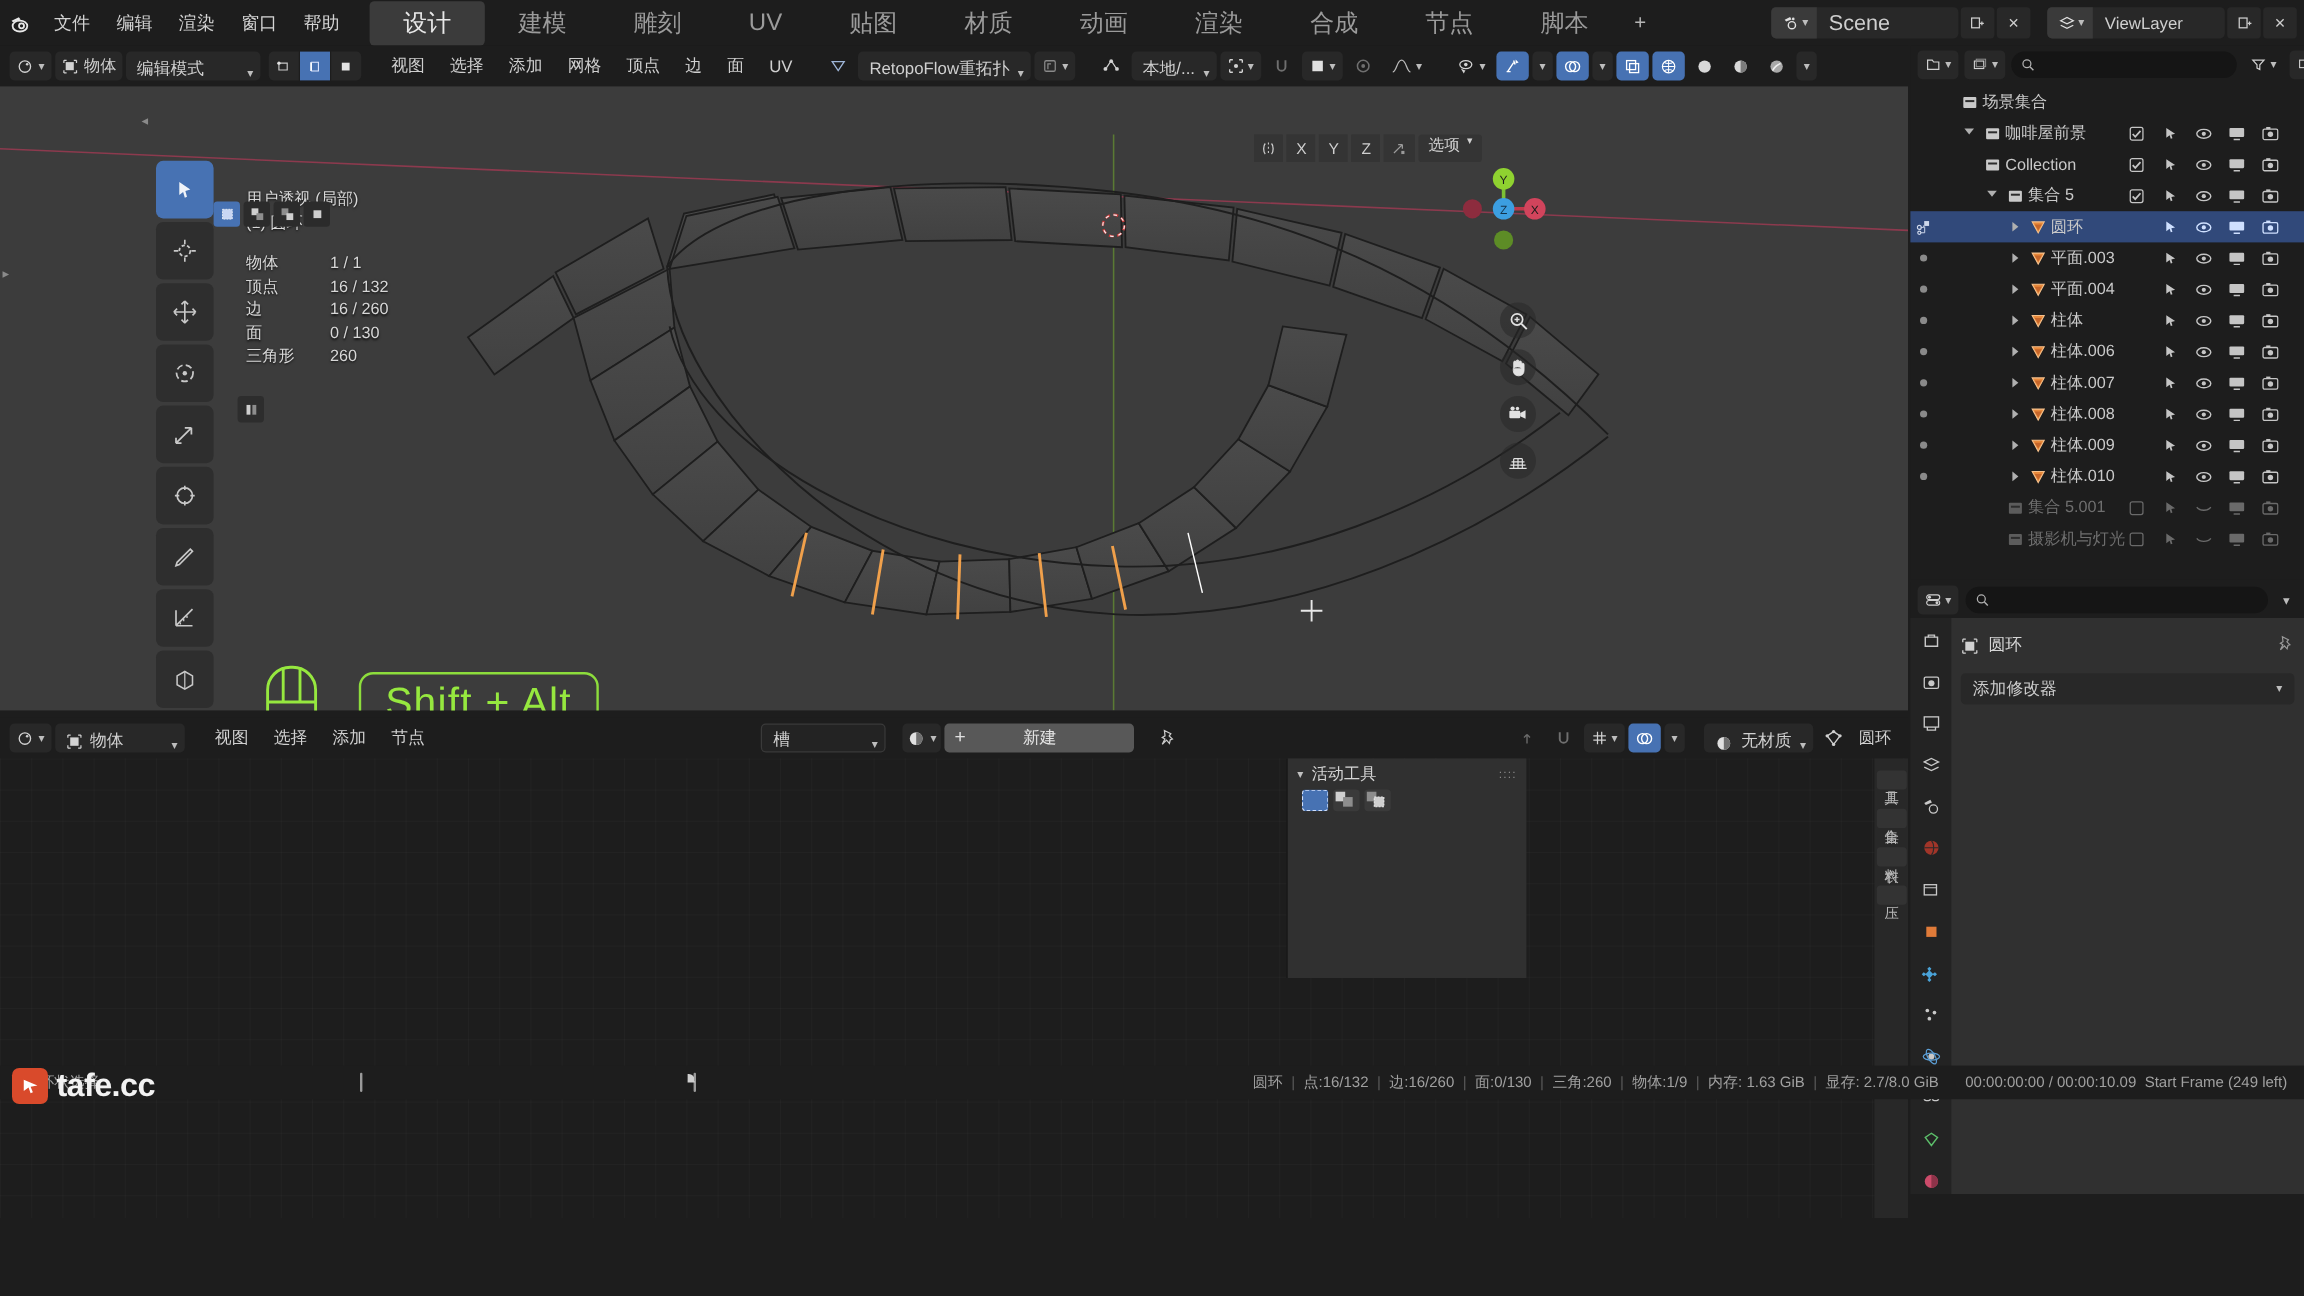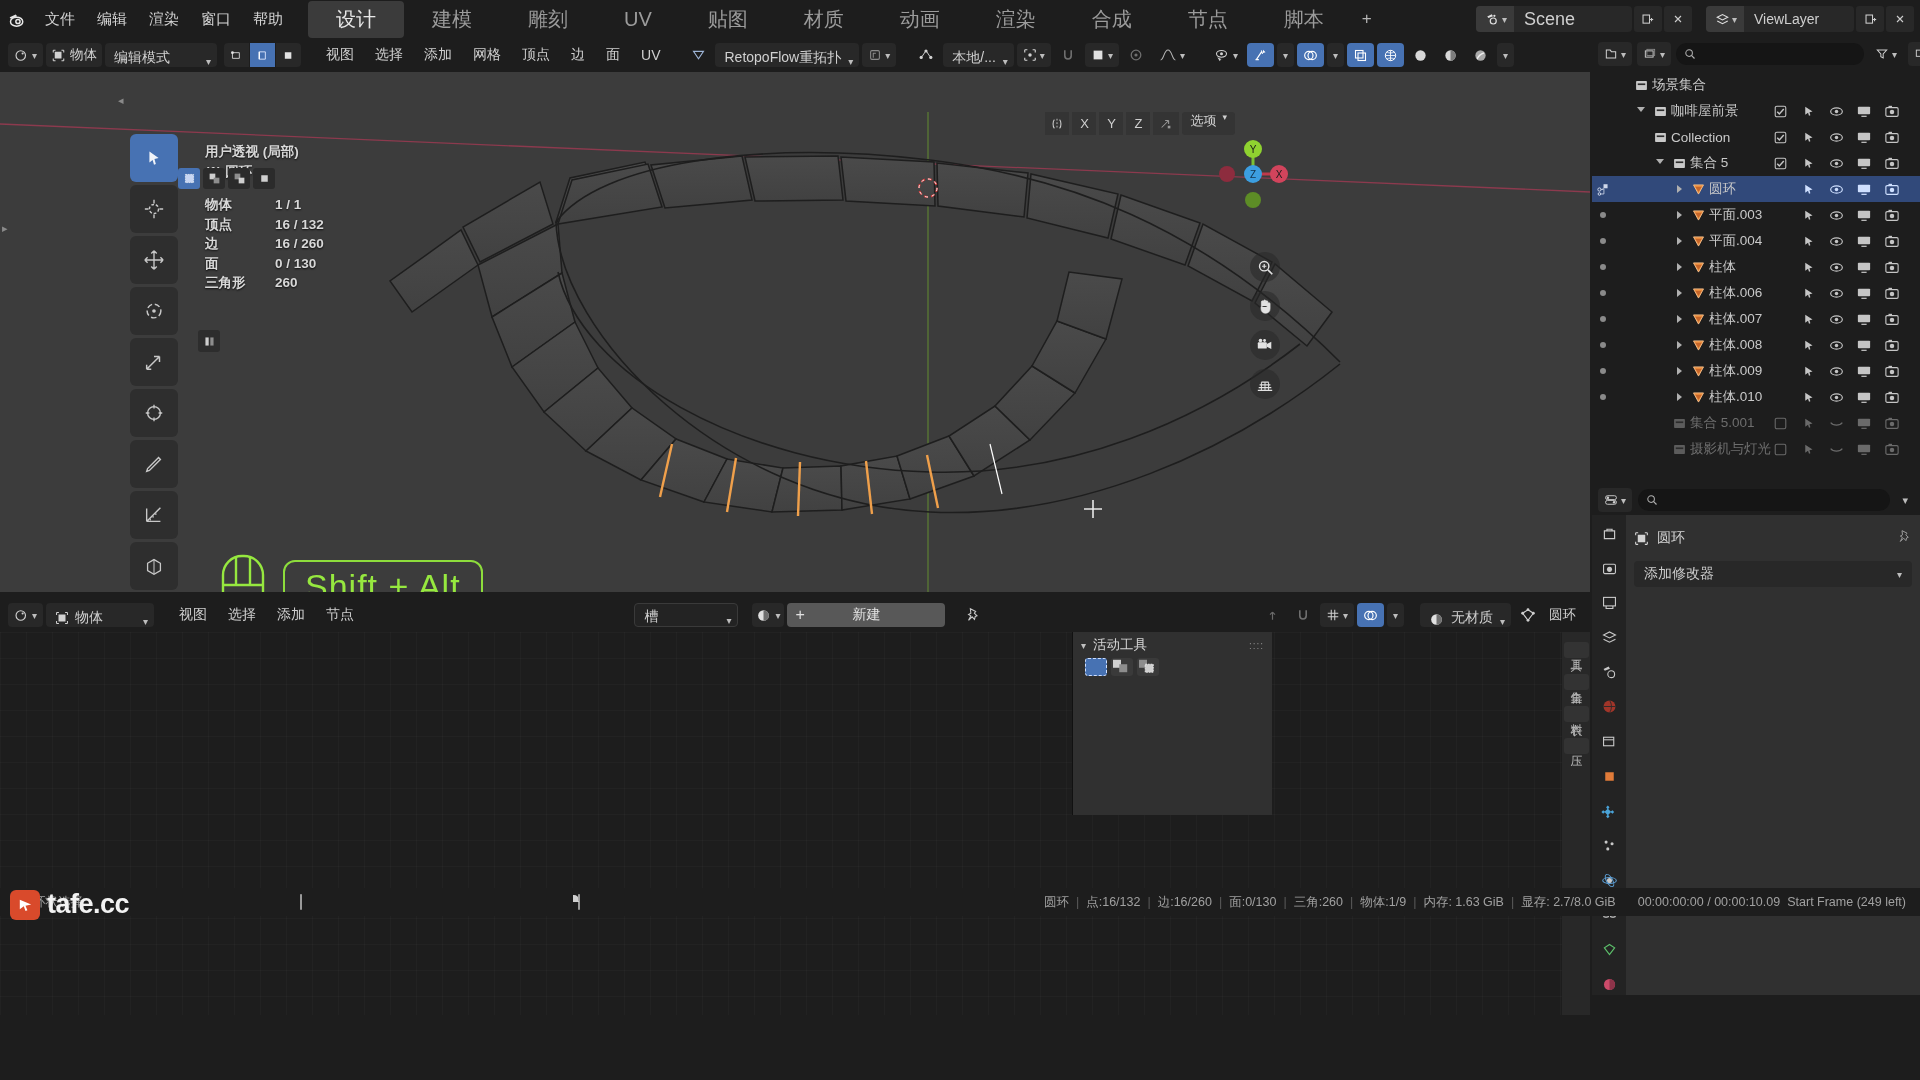--- a/index.html
+++ b/index.html
@@ -41,22 +41,22 @@
   .seg { width:25px; height:24px; background:#282828; display:flex; align-items:center; justify-content:center;}
   .seg:first-child{border-radius:4px 0 0 4px;}
   .seg:last-child{border-radius:0 4px 4px 0;}
   .seg.on { background:#4772b3; }
   .hmenu { font-size:14px; color:#cfcfcf; padding:3px 9px; white-space:nowrap; }
   .sep { width:10px; }
 
   
   .viewport { position:absolute; left:0; top:72px; width:1590px; height:520px;
      background:#3c3c3c; overflow:hidden; }
-  .vp-stats { position:absolute; left:205px; top:70px; font-size:13.5px; color:#d8d8d8; line-height:1.45;
-     text-shadow:0 1px 2px rgba(0,0,0,.8);font-weight:bold; }
+  .vp-stats { position:absolute; left:205px; top:84px; font-size:13.5px; color:#d8d8d8; line-height:1.45;
+     text-shadow:0 1px 2px rgba(0,0,0,.8); }
   .vp-stats .row { display:flex; }
   .vp-stats .k { width:70px; }
   .vp-stats .v { }
   .gap8 { height:14px; }
 
   
   .vp-tools { position:absolute; left:130px; top:62px; width:52px;
      display:flex; flex-direction:column; gap:3px; }
   .tool { width:48px; height:48px; background:#2e2e2e; border-radius:6px;
      display:flex; align-items:center; justify-content:center; }
@@ -69,21 +69,21 @@
      display:flex; align-items:center; justify-content:center;}
   .smchip.on { background:#4772b3; }
 
   
   .gizmo { position:absolute; right:295px; top:60px; width:84px; height:84px; }
   .nav-icons { position:absolute; right:310px; top:180px; display:flex; flex-direction:column; gap:9px; }
   .nav-ic { width:30px; height:30px; border-radius:50%; background:rgba(40,40,40,.55);
      display:flex; align-items:center; justify-content:center; }
 
   
-  .hint { position:absolute; left:215px; top:480px; display:flex; align-items:center; gap:12px; }
+  .hint { position:absolute; left:215px; top:480px; display:flex; align-items:center; gap:28px; }
   .hint-key { border:2px solid #8ddd3c; border-radius:12px; padding:5px 20px 9px;
      color:#96e83f; font-size:34px; letter-spacing:1px; }
 
   
   .vp-topright { position:absolute; right:355px; top:40px; display:flex; gap:3px; align-items:center; }
   .xyzchip { width:24px; height:23px; background:#343434; display:flex; align-items:center;
      justify-content:center; font-size:13px; color:#cfcfcf; }
 
   
   .outliner { position:absolute; left:1592px; top:38px; width:328px; height:445px;

